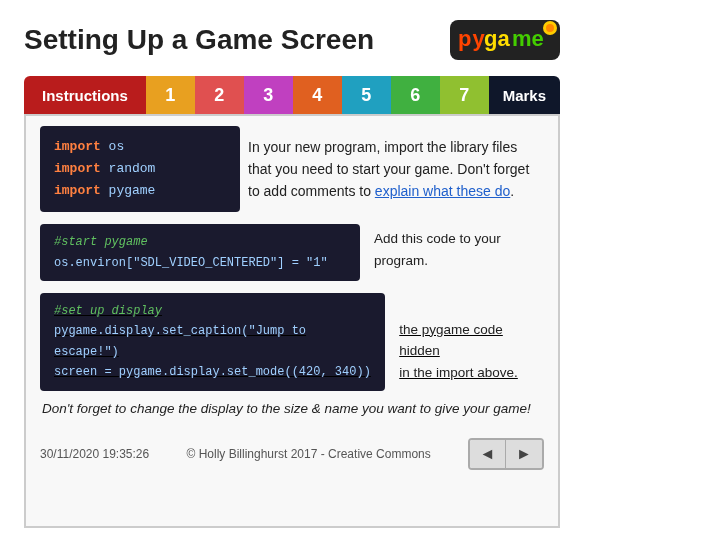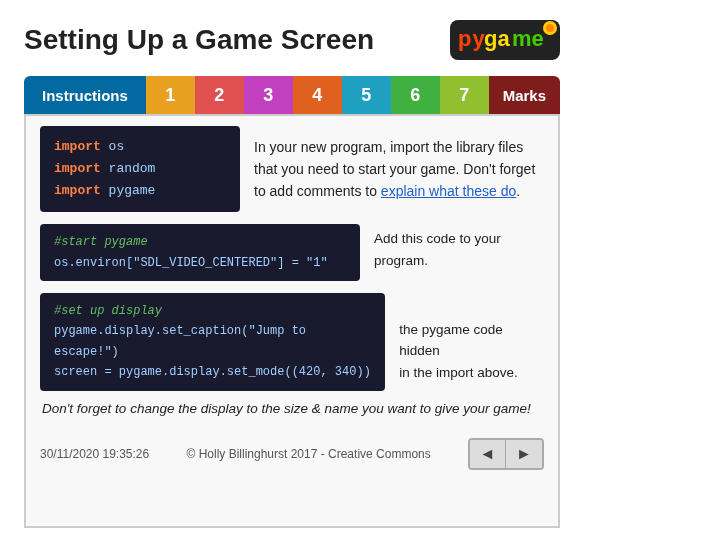--- a/index.html
+++ b/index.html
@@ -34,21 +34,21 @@
     }
 
     
     .nav-bar {
       display: flex;
       align-items: stretch;
       margin-bottom: 0;
       height: 38px;
     }
     .nav-instructions {
-      background: #0369a1;
+      background: #b91c1c;
       color: #fff;
       font-weight: bold;
       font-size: 15px;
       display: flex;
       align-items: center;
       justify-content: center;
       padding: 0 18px;
       border-radius: 6px 0 0 0;
       min-width: 120px;
     }
@@ -67,21 +67,21 @@
       cursor: pointer;
     }
     .nav-num.n1 { background: #e8a020; }
     .nav-num.n2 { background: #e05050; }
     .nav-num.n3 { background: #c040c0; }
     .nav-num.n4 { background: #e06020; }
     .nav-num.n5 { background: #20a0c0; }
     .nav-num.n6 { background: #40b040; }
     .nav-num.n7 { background: #90c030; }
     .nav-marks {
-      background: #7f1d1d;
+      background: #0f172a;
       color: #fff;
       font-weight: bold;
       font-size: 15px;
       display: flex;
       align-items: center;
       justify-content: center;
       padding: 0 14px;
       border-radius: 0 6px 0 0;
     }
 
@@ -92,21 +92,21 @@
       display: flex;
       flex-direction: column;
       padding: 10px 14px 8px 14px;
       background: #f8f8f8;
     }
 
     
     .top-row {
       display: flex;
       flex-direction: row;
-      gap: 14px;
+      gap: 8px;
       margin-bottom: 12px;
     }
     .code-block {
       background: #1a1a2e;
       color: #a0d0ff;
       font-family: 'Courier New', Courier, monospace;
       font-size: 13px;
       padding: 10px 14px;
       border-radius: 4px;
       min-width: 200px;
@@ -155,20 +155,21 @@
       align-items: flex-start;
       padding-top: 4px;
     }
 
     
     .bottom-row {
       display: flex;
       flex-direction: row;
       gap: 14px;
       margin-bottom: 10px;
+      text-decoration: underline;
     }
 
     
     .footer-italic {
       font-size: 13.5px;
       font-style: italic;
       color: #222;
       margin-bottom: 6px;
       padding-left: 2px;
     }

